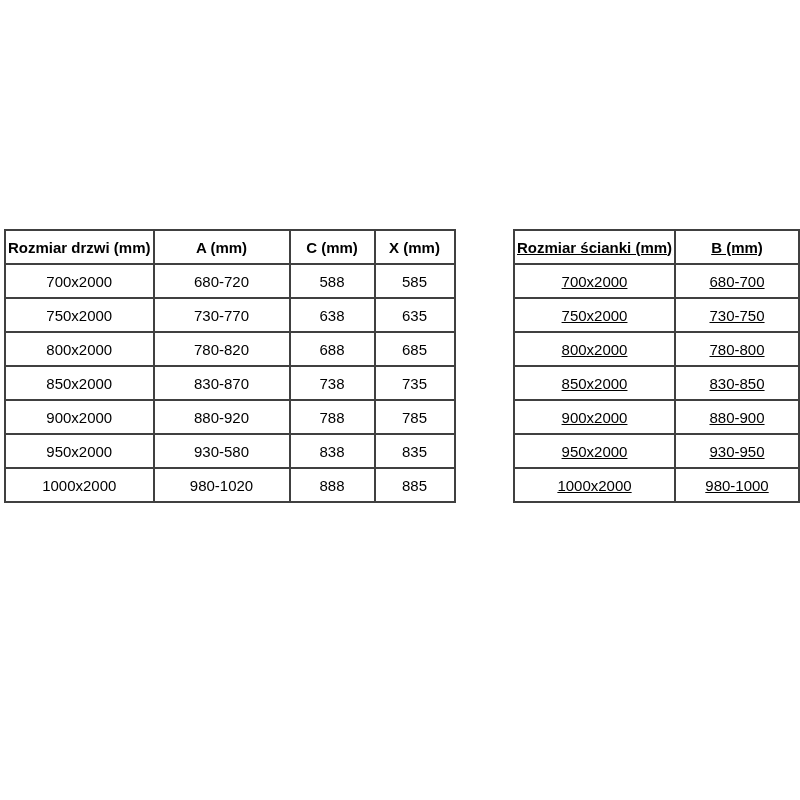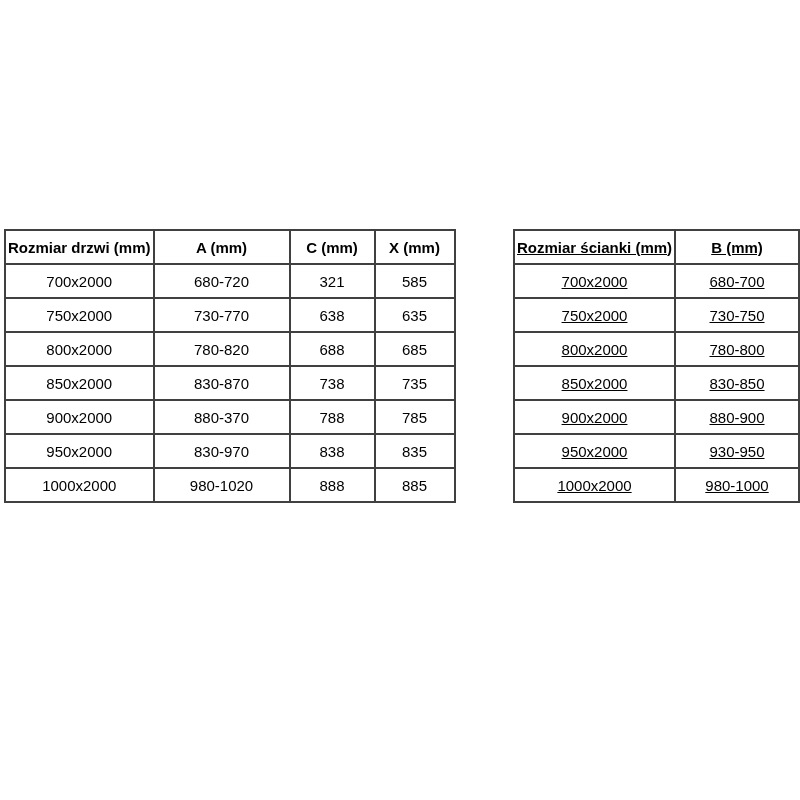--- a/index.html
+++ b/index.html
@@ -54,21 +54,21 @@
         <th>Rozmiar drzwi (mm)</th>
         <th>A (mm)</th>
         <th>C (mm)</th>
         <th>X (mm)</th>
       </tr>
     </thead>
     <tbody>
         <tr>
           <td>700x2000</td>
           <td>680-720</td>
-          <td>321</td>
+          <td>588</td>
           <td>585</td>
         </tr>
         <tr>
           <td>750x2000</td>
           <td>730-770</td>
           <td>638</td>
           <td>635</td>
         </tr>
         <tr>
           <td>800x2000</td>
@@ -77,27 +77,27 @@
           <td>685</td>
         </tr>
         <tr>
           <td>850x2000</td>
           <td>830-870</td>
           <td>738</td>
           <td>735</td>
         </tr>
         <tr>
           <td>900x2000</td>
-          <td>880-370</td>
+          <td>880-920</td>
           <td>788</td>
           <td>785</td>
         </tr>
         <tr>
           <td>950x2000</td>
-          <td>830-970</td>
+          <td>930-580</td>
           <td>838</td>
           <td>835</td>
         </tr>
         <tr>
           <td>1000x2000</td>
           <td>980-1020</td>
           <td>888</td>
           <td>885</td>
         </tr>
       </tbody>

